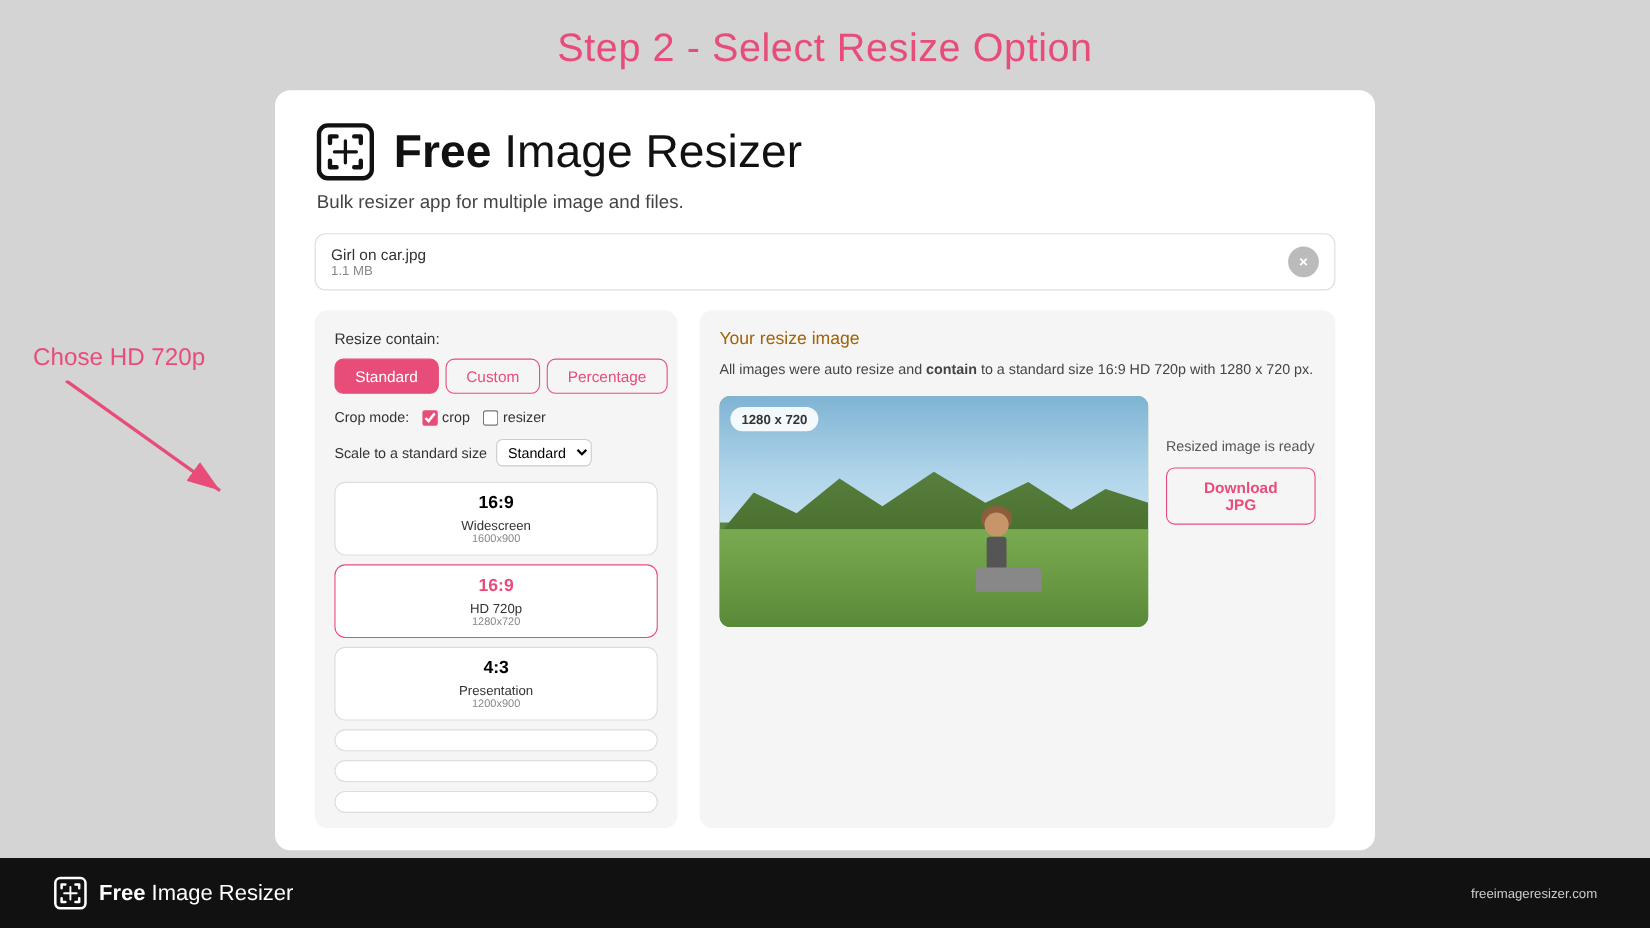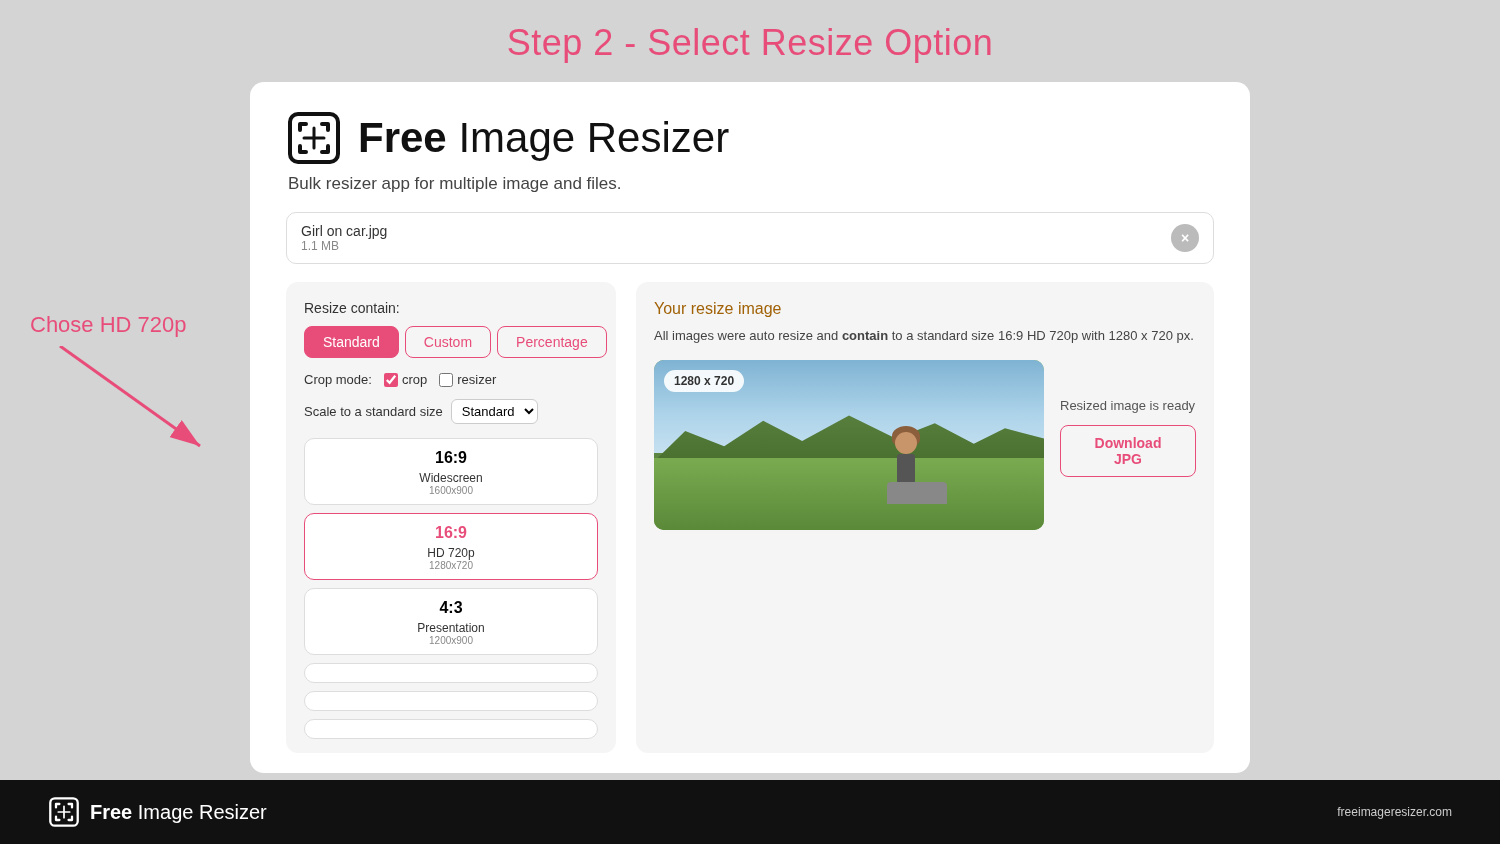--- a/index.html
+++ b/index.html
@@ -251,21 +251,21 @@
       display: flex;
       align-items: flex-start;
       gap: 16px;
     }
 
     .image-container {
       position: relative;
       border-radius: 10px;
       overflow: hidden;
       width: 390px;
-      height: 170px;
+      height: 210px;
       flex-shrink: 0;
     }
 
     .image-container .img-placeholder {
       width: 100%;
       height: 100%;
       background: linear-gradient(135deg, #6a8f4e 0%, #4a7a30 40%, #87b85a 70%, #5a9440 100%);
       position: relative;
     }
 

